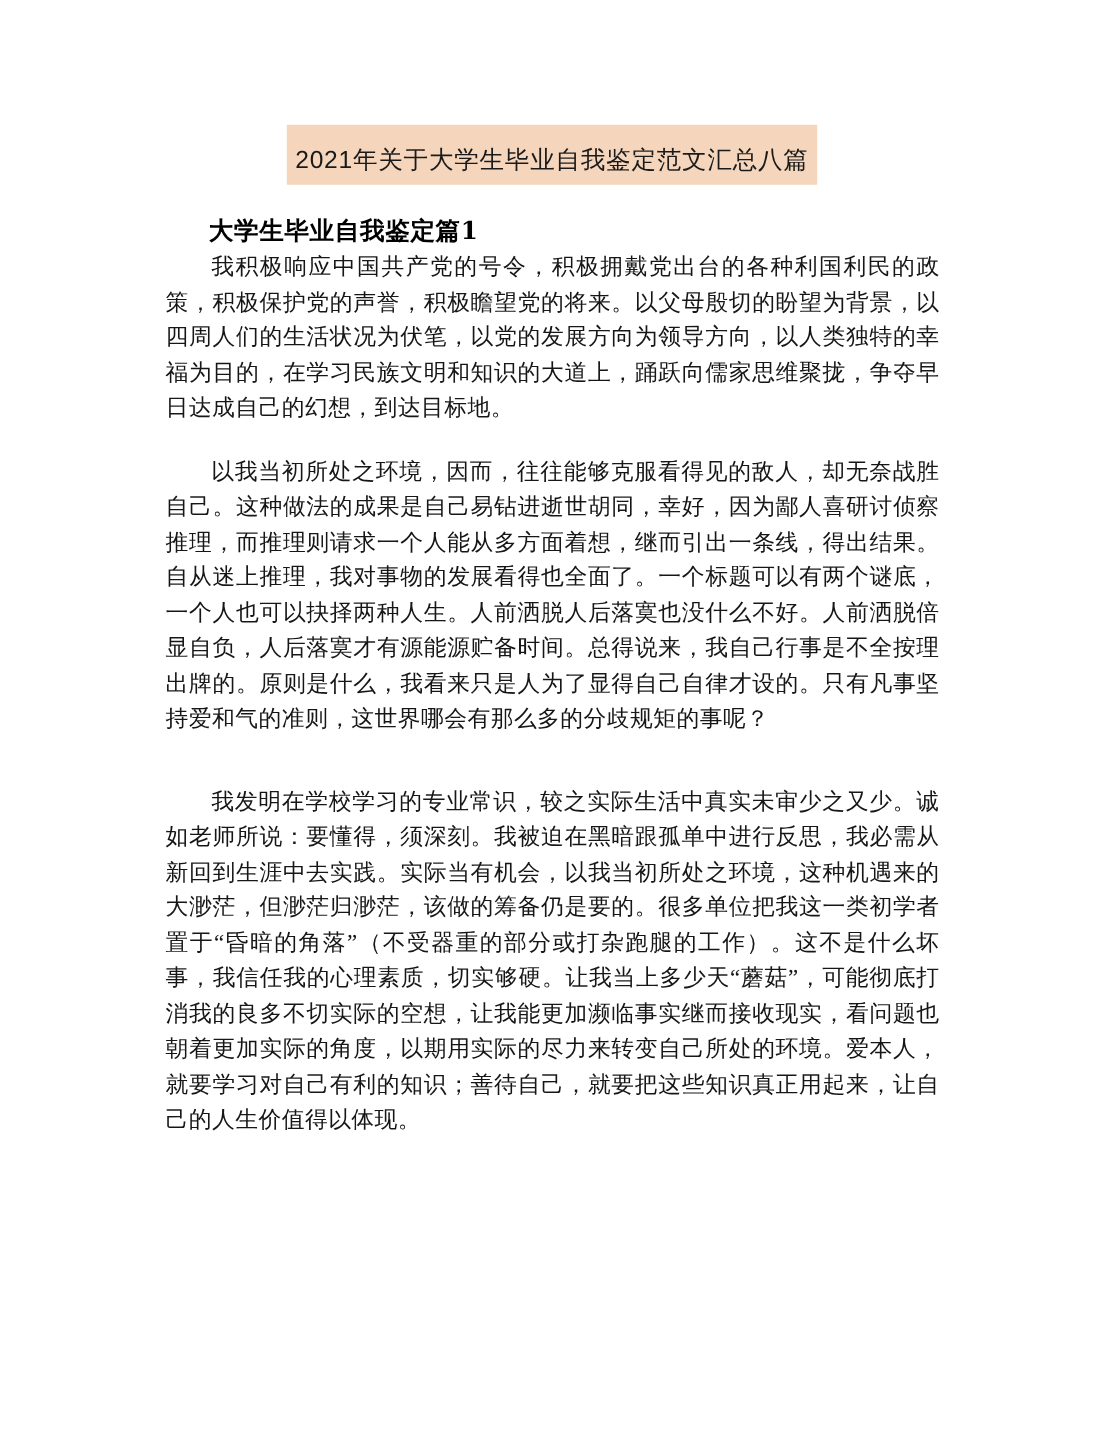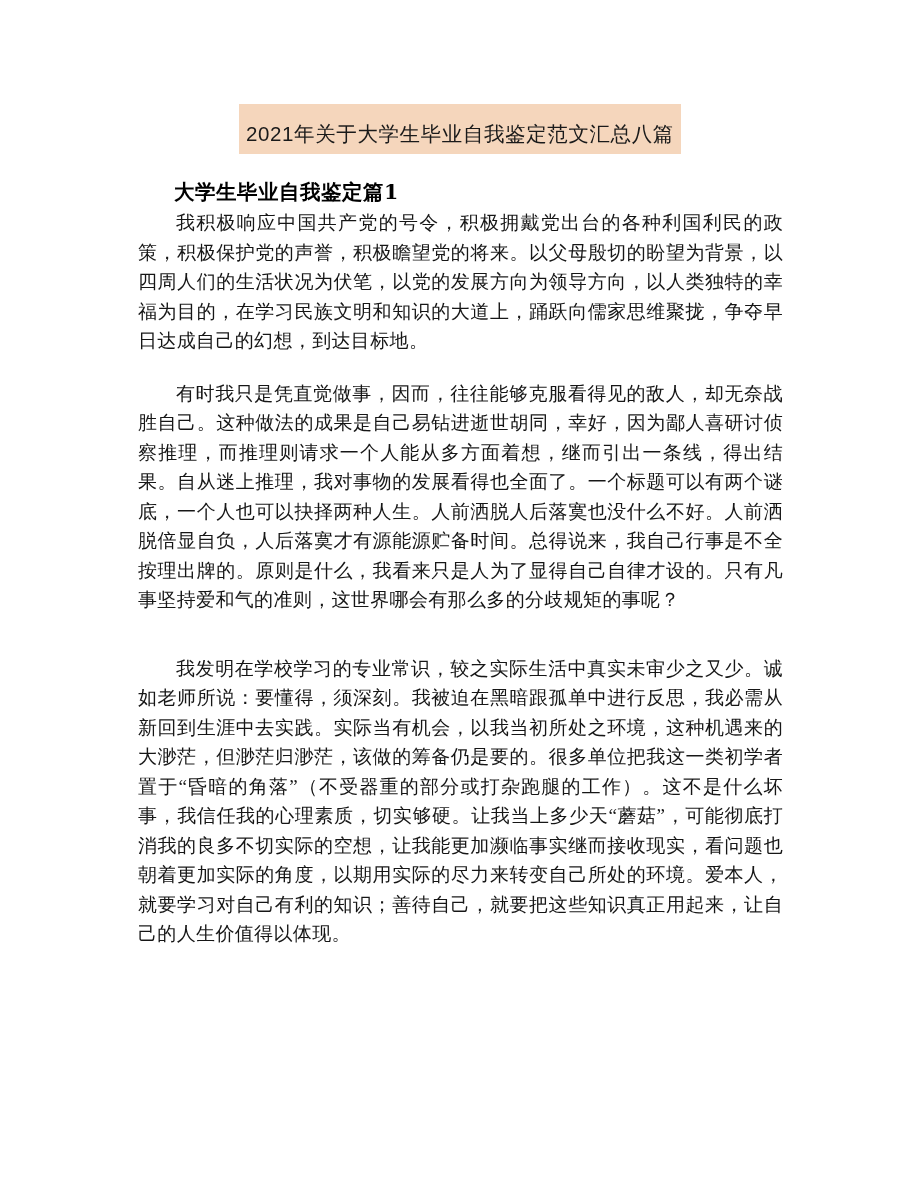--- a/index.html
+++ b/index.html
@@ -79,17 +79,17 @@
 <div class="page">
 
   <div class="doc-title-row">
     <span class="doc-title" style="background: rgb(245, 214, 188);">2021年关于大学生毕业自我鉴定范文汇总八篇</span>
   </div>
 
   <div class="section-heading">大学生毕业自我鉴定篇1</div>
 
   <div class="body-block">
     <p class="para">我积极响应中国共产党的号令，积极拥戴党出台的各种利国利民的政策，积极保护党的声誉，积极瞻望党的将来。以父母殷切的盼望为背景，以四周人们的生活状况为伏笔，以党的发展方向为领导方向，以人类独特的幸福为目的，在学习民族文明和知识的大道上，踊跃向儒家思维聚拢，争夺早日达成自己的幻想，到达目标地。</p>
-    <p class="para">有时我只是凭直觉做事，因而，往往能够克服看得见的敌人，却无奈战胜自己。这种做法的成果是自己易钻进逝世胡同，幸好，因为鄙人喜研讨侦察推理，而推理则请求一个人能从多方面着想，继而引出一条线，得出结果。自从迷上推理，我对事物的发展看得也全面了。一个标题可以有两个谜底，一个人也可以抉择两种人生。人前洒脱人后落寞也没什么不好。人前洒脱倍显自负，人后落寞才有源能源贮备时间。总得说来，我自己行事是不全按理出牌的。原则是什么，我看来只是人为了显得自己自律才设的。只有凡事坚持爱和气的准则，这世界哪会有那么多的分歧规矩的事呢？</p>
+    <p class="para">以我当初所处之环境，因而，往往能够克服看得见的敌人，却无奈战胜自己。这种做法的成果是自己易钻进逝世胡同，幸好，因为鄙人喜研讨侦察推理，而推理则请求一个人能从多方面着想，继而引出一条线，得出结果。自从迷上推理，我对事物的发展看得也全面了。一个标题可以有两个谜底，一个人也可以抉择两种人生。人前洒脱人后落寞也没什么不好。人前洒脱倍显自负，人后落寞才有源能源贮备时间。总得说来，我自己行事是不全按理出牌的。原则是什么，我看来只是人为了显得自己自律才设的。只有凡事坚持爱和气的准则，这世界哪会有那么多的分歧规矩的事呢？</p>
     <p class="para">我发明在学校学习的专业常识，较之实际生活中真实未审少之又少。诚如老师所说：要懂得，须深刻。我被迫在黑暗跟孤单中进行反思，我必需从新回到生涯中去实践。实际当有机会，以我当初所处之环境，这种机遇来的大渺茫，但渺茫归渺茫，该做的筹备仍是要的。很多单位把我这一类初学者置于“昏暗的角落”（不受器重的部分或打杂跑腿的工作）。这不是什么坏事，我信任我的心理素质，切实够硬。让我当上多少天“蘑菇”，可能彻底打消我的良多不切实际的空想，让我能更加濒临事实继而接收现实，看问题也朝着更加实际的角度，以期用实际的尽力来转变自己所处的环境。爱本人，就要学习对自己有利的知识；善待自己，就要把这些知识真正用起来，让自己的人生价值得以体现。</p>
   </div>
 
 </div>
 
 </body></html>

